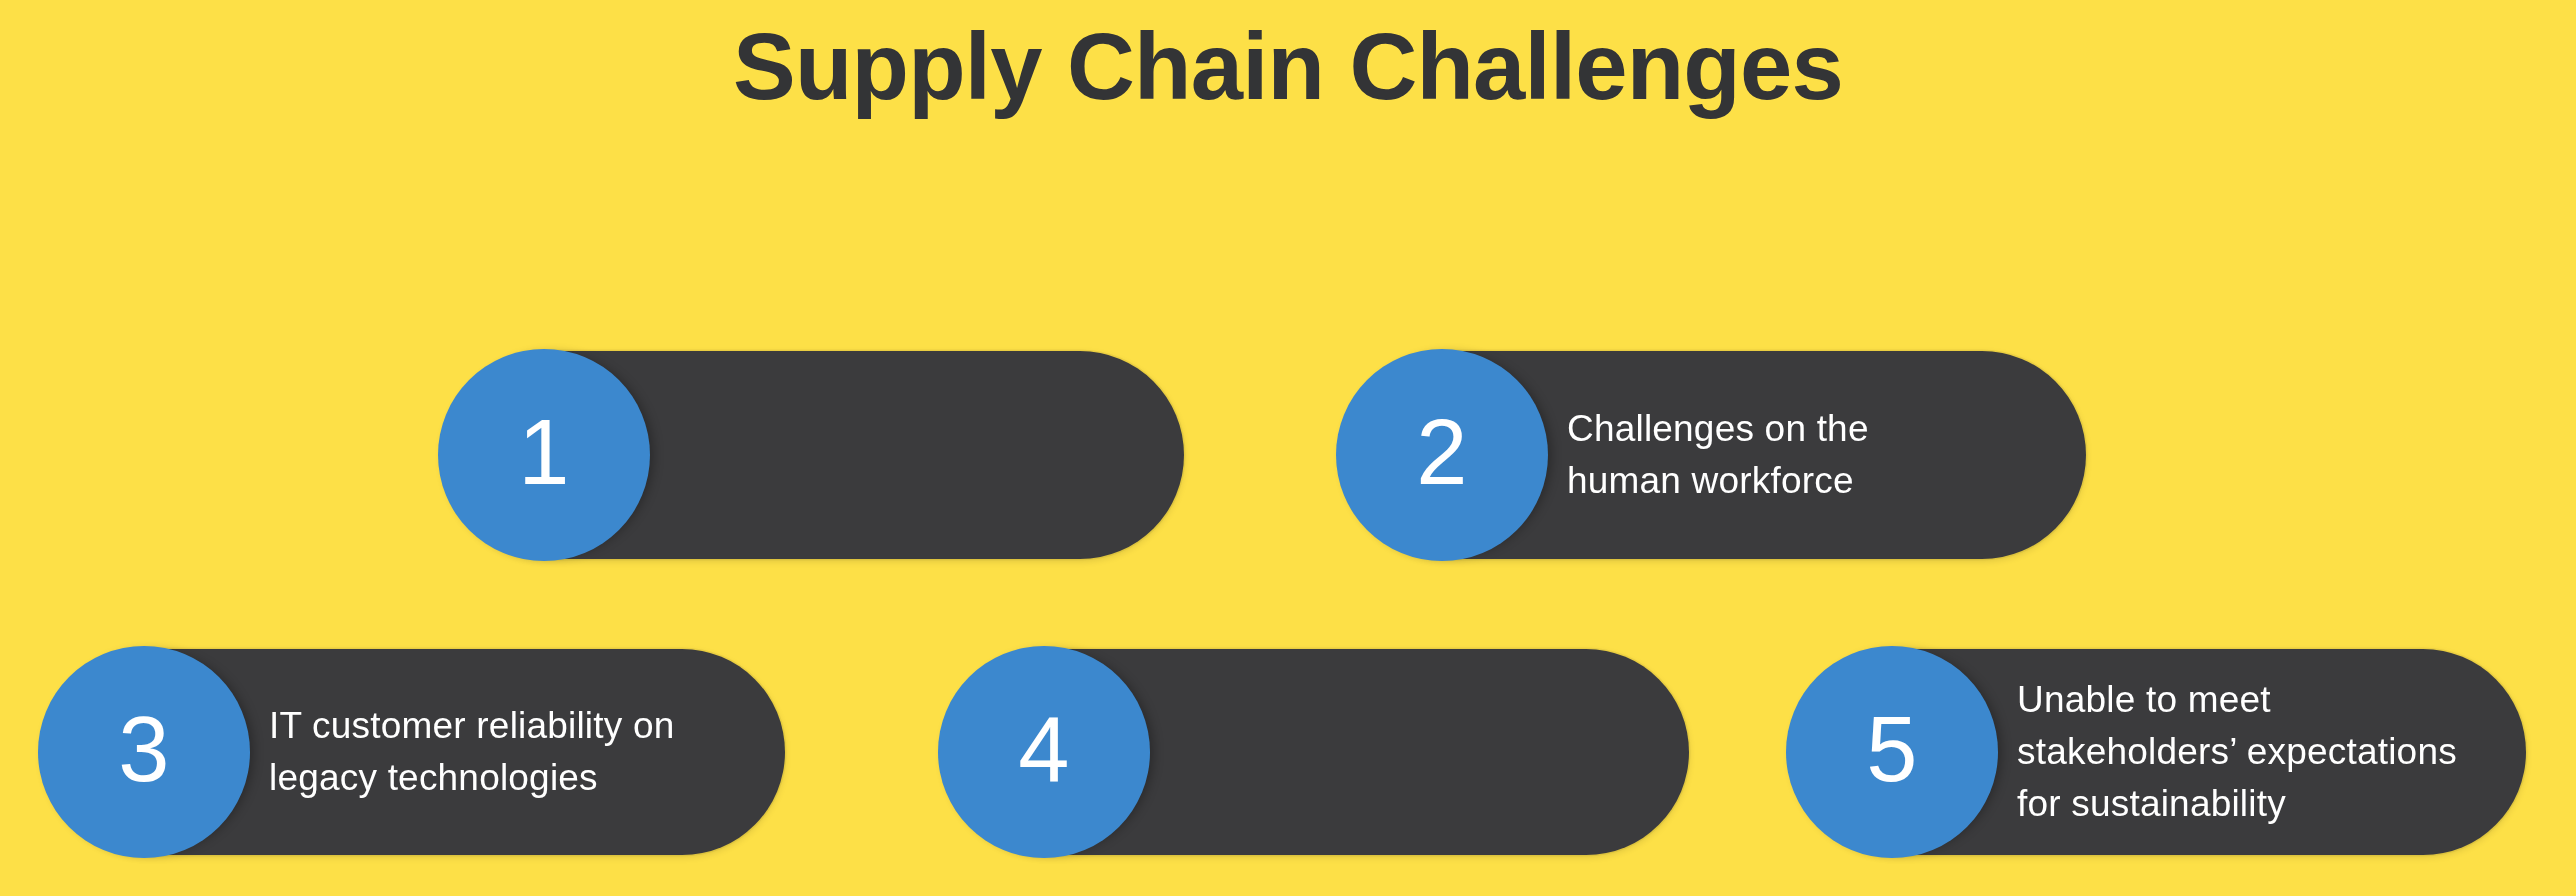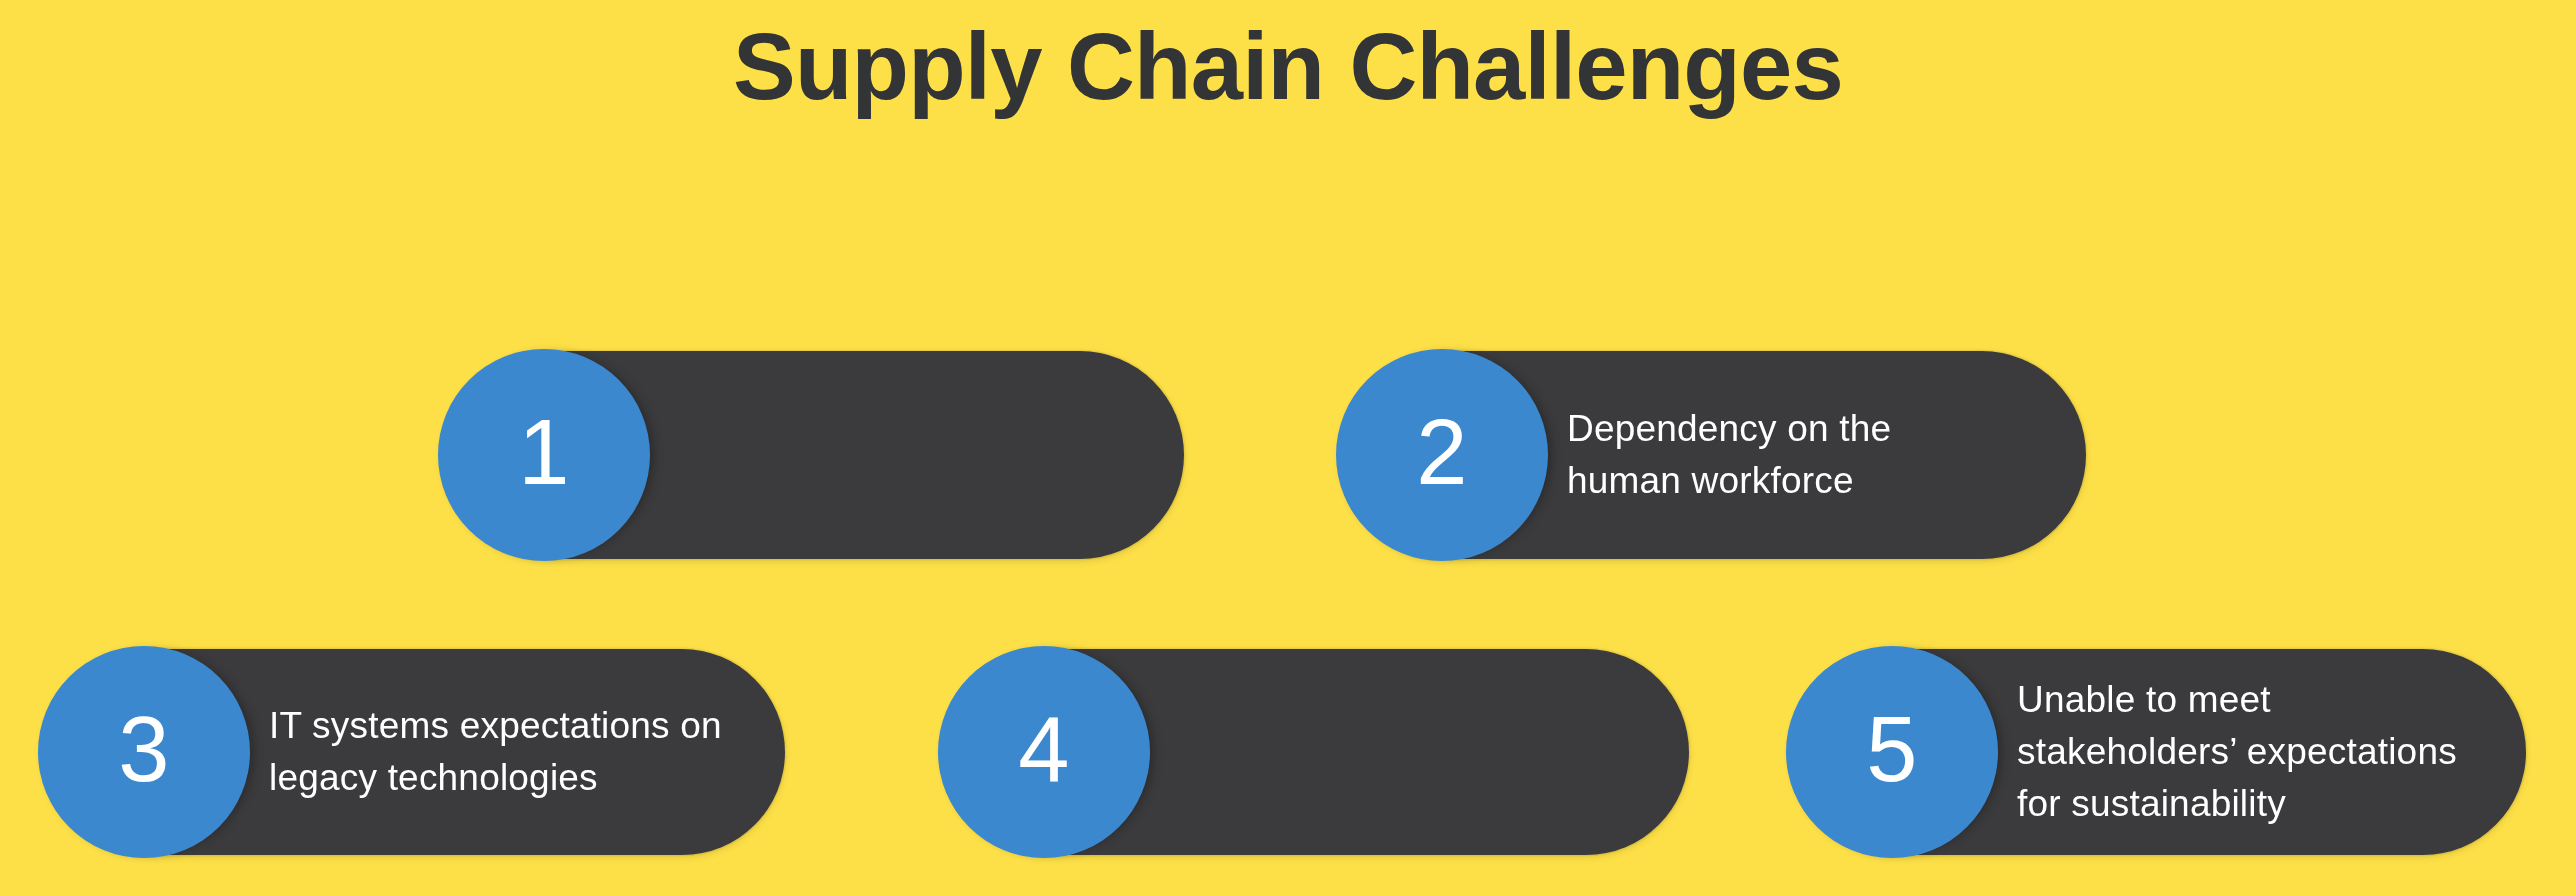--- a/index.html
+++ b/index.html
@@ -76,29 +76,29 @@
   <div class="pill pill-1">
     <div class="num-circle">
       <span class="num">1</span>
     </div>
   </div>
 
   <div class="pill pill-2">
     <div class="num-circle">
       <span class="num">2</span>
     </div>
-    <div class="pill-text">Dependency on the
+    <div class="pill-text">Challenges on the
 human workforce</div>
   </div>
 
   <div class="pill pill-3">
     <div class="num-circle">
       <span class="num">3</span>
     </div>
-    <div class="pill-text">IT systems expectations on
+    <div class="pill-text">IT customer reliability on
 legacy technologies</div>
   </div>
 
   <div class="pill pill-4">
     <div class="num-circle">
       <span class="num">4</span>
     </div>
   </div>
 
   <div class="pill pill-5">

